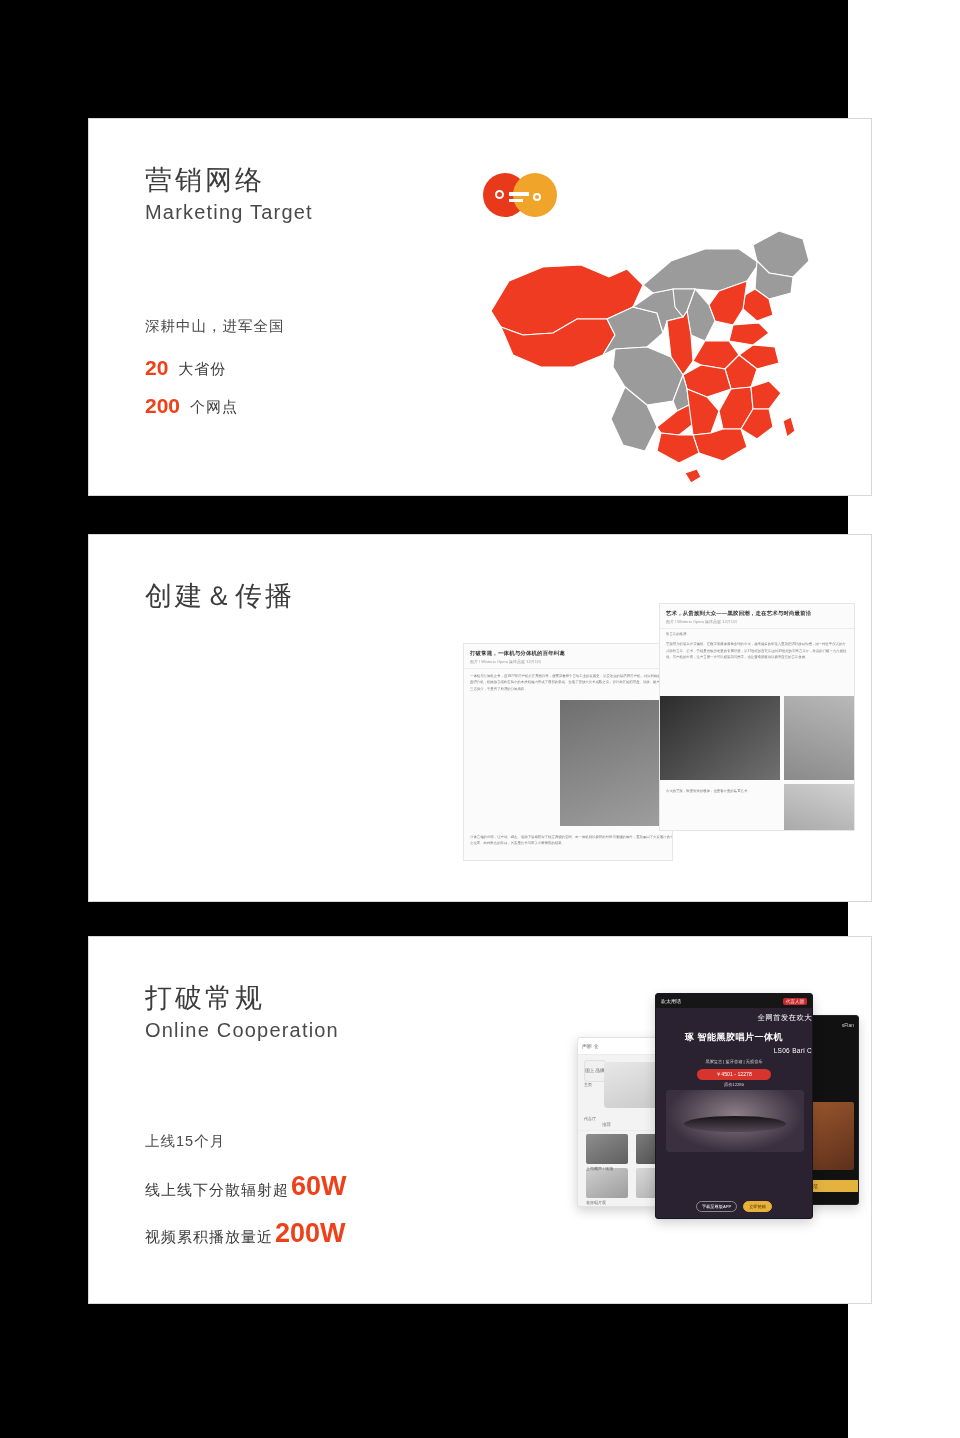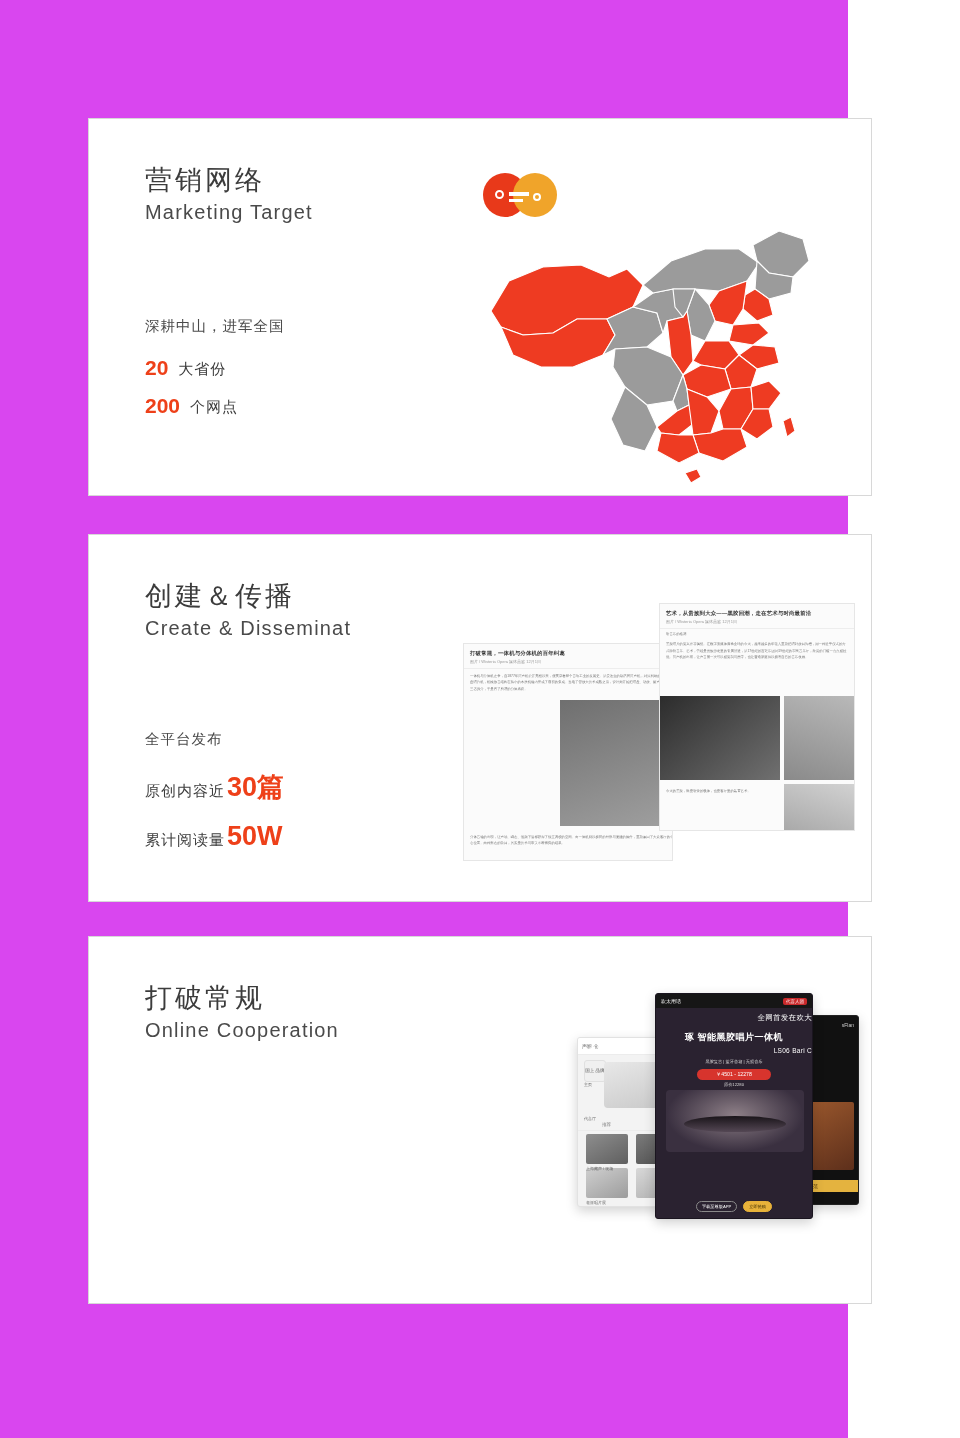--- a/index.html
+++ b/index.html
@@ -11,21 +11,21 @@
     width: 960px;
     height: 1438px;
     font-family: "Liberation Sans", sans-serif;
     color: #3a3a3a;
     position: relative;
     overflow: hidden;
   }
   .page {
     width: 848px;
     height: 1438px;
-    background: #d946ef;
+    background: #000000;
     position: relative;
     box-sizing: border-box;
   }
 
   .card {
     position: absolute;
     left: 88px;
     width: 784px;
     border: 1px solid #d8d8d8;
     background: #ffffff;
@@ -426,21 +426,20 @@
       <div class="stat-row style-a">
         <span class="stat-num">200</span>
         <span class="stat-label">个网点</span>
       </div>
     </div>
   </section>
 
   <section class="card" id="card-2">
     <div class="titles">
       <div class="title-cn">创建＆传播</div>
-      <div class="title-en">Create &amp; Disseminat</div>
     </div>
 
     <div class="articles">
       <div class="art" id="art-left">
         <div class="art-head">打破常规，一体机与分体机的百年纠葛</div>
         <div class="art-sub">图片 / Wisteria Opera    媒体品鉴    12月1日</div>
         <div class="art-body">一体机与分体机之争，自1877年留声机公开亮相以来，便贯穿着整个音响工业的发展史。从爱迪生的锡箔筒留声机，到贝利纳的圆盘唱片机，机械放音结构在狭小的木质机箱内完成了最初的集成。当电子管放大技术成熟之后，设计师开始把唱盘、功放、扬声器三者拆分，于是有了所谓的分体系统。</div>
         <div class="art-photo photo-gray1" style="left:96px; top:56px; width:110px; height:126px;"></div>
         <div class="art-body" style="position:absolute; left:0; top:186px; width:206px;">分体音箱的出现，让声场、瞬态、低频下潜都获得了独立调校的空间。而一体机则以极简的外形与便捷的操作，重新赢回了大众客厅的中心位置。两种形态的轮回，其实是技术与审美不断博弈的结果。</div>
       </div>
@@ -450,31 +449,20 @@
         <div class="art-sub">图片 / Wisteria Opera    媒体品鉴    12月1日</div>
         <div class="art-body" style="padding-top:2px;">听音乐的格调</div>
         <div class="art-body" style="padding-top:0;">黑胶唱片的复兴并非偶然。在数字流媒体席卷全球的今天，越来越多的年轻人重新把唱针放回沟槽，用一种近乎仪式的方式聆听音乐。艺术，曾经是贵族沙龙里的专属消遣，从17世纪的宫廷乐团到19世纪的市民音乐厅，欣赏的门槛一点点被拉低。留声机的出现，让声音第一次可以被复制与携带，也让普通家庭得以拥有自己的音乐收藏。</div>
         <div class="art-photo photo-gray2" style="left:0px; top:92px; width:120px; height:84px;"></div>
         <div class="art-photo photo-gray3" style="left:124px; top:92px; width:72px; height:84px;"></div>
         <div class="art-photo photo-gray4" style="left:124px; top:180px; width:72px; height:48px;"></div>
         <div class="art-body" style="position:absolute; left:0; top:180px; width:118px;">今天的黑胶，既是听觉的载体，也是客厅里的装置艺术。</div>
       </div>
     </div>
 
-    <div class="stats">
-      <div class="stat-lead">全平台发布</div>
-      <div class="stat-row style-b">
-        <span class="stat-label">原创内容近</span>
-        <span class="stat-num">30篇</span>
-      </div>
-      <div class="stat-row style-b">
-        <span class="stat-label">累计阅读量</span>
-        <span class="stat-num">50W</span>
-      </div>
-    </div>
   </section>
 
   <section class="card" id="card-3">
     <div class="titles">
       <div class="title-cn">打破常规</div>
       <div class="title-en">Online Cooperation</div>
     </div>
 
     <div class="phones">
 
@@ -522,15 +510,26 @@
         <div class="ph-meta" style="margin-top:2px;">原价12280</div>
         <div class="ph-prod"></div>
         <div class="ph-foot">
           <span class="ph-btn">下载至尊版APP</span>
           <span class="ph-btn alt">立即抢购</span>
         </div>
       </div>
 
     </div>
 
+    <div class="stats">
+      <div class="stat-lead">上线15个月</div>
+      <div class="stat-row style-b">
+        <span class="stat-label">线上线下分散辐射超</span>
+        <span class="stat-num">60W</span>
+      </div>
+      <div class="stat-row style-b">
+        <span class="stat-label">视频累积播放量近</span>
+        <span class="stat-num">200W</span>
+      </div>
+    </div>
   </section>
 
 </div>
 
 </body></html>

